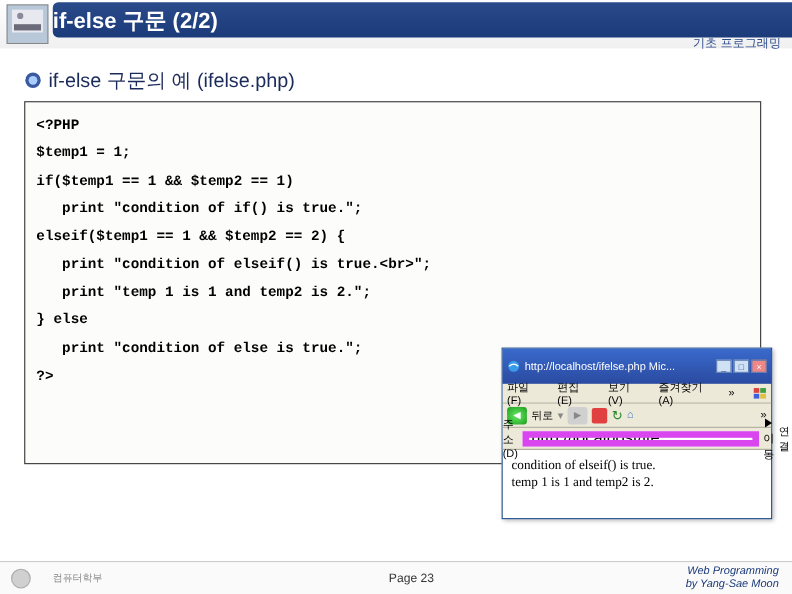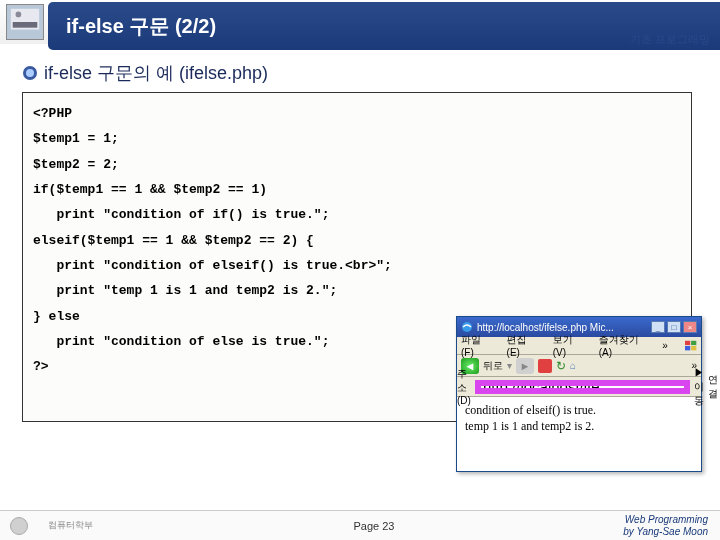--- a/index.html
+++ b/index.html
@@ -1,30 +1,30 @@
 <!DOCTYPE html>
 <html><head>
 <meta charset="utf-8">
 <style>
   * { margin: 0; padding: 0; box-sizing: border-box; }
   html, body { width: 720px; height: 540px; font-family: Arial, "Malgun Gothic", sans-serif; background: #fff; overflow: hidden; }
   .slide { position: relative; width: 720px; height: 540px; }
   .header { position: relative; height: 44px; background: linear-gradient(#ffffff, #f0f0f0); }
   .header-icon { position: absolute; left: 6px; top: 4px; width: 38px; height: 36px; background: #b8c8d8; border: 1px solid #888; }
   .header-icon svg { width: 100%; height: 100%; }
-  .title-bar { position: absolute; left: 48px; top: 2px; right: 0; height: 48px; background: linear-gradient(#2a4a8a, #1a3a7a); border-radius: 5px 0 0 5px; display: flex; align-items: center; padding-left: 18px; }
+  .title-bar { position: absolute; left: 48px; top: 2px; right: 0; height: 32px; background: linear-gradient(#2a4a8a, #1a3a7a); border-radius: 5px 0 0 5px; display: flex; align-items: center; }
   .title-bar span { color: #fff; font-size: 20px; font-weight: bold; }
   .subtitle { position: absolute; right: 10px; top: 32px; font-size: 11px; color: #2a4a8a; margin-left: 16px; }
   .section { position: absolute; left: 22px; top: 61px; display: flex; align-items: center; gap: 6px; }
   .bullet-icon { width: 16px; height: 16px; }
   .section-text { font-size: 18px; color: #1a2a5a; font-weight: 500; }
   .code-box { position: absolute; left: 22px; top: 92px; width: 670px; height: 330px; border: 1px solid #333; background: #fcfcfa; padding: 8px 10px; font-family: "Courier New", monospace; font-size: 13px; font-weight: bold; line-height: 1.95; color: #000; }
   .code-box .line { white-space: pre; }
   .browser { position: absolute; right: 18px; top: 316px; width: 246px; height: 156px; border: 1px solid #1a4a8a; background: #fff; box-shadow: 2px 2px 4px rgba(0,0,0,0.3); font-size: 10px; }
-  .browser .titlebar { height: 20px; background: linear-gradient(#3a6acc, #2a4aa0); display: flex; align-items: center; padding: 0 4px; color: #fff; }
+  .browser .titlebar { height: 32px; background: linear-gradient(#3a6acc, #2a4aa0); display: flex; align-items: center; padding: 0 4px; color: #fff; }
   .browser .titlebar .ie-icon { width: 12px; height: 12px; margin-right: 4px; }
   .browser .titlebar .ttl { flex: 1; font-size: 10px; white-space: nowrap; overflow: hidden; }
   .browser .winbtns { display: flex; gap: 2px; }
   .browser .winbtns span { width: 14px; height: 12px; background: #d0e0f5; border: 1px solid #5a7ab0; font-size: 8px; display: flex; align-items: center; justify-content: center; color: #2a4a8a; }
   .browser .menubar { height: 18px; background: #ece9d8; border-bottom: 1px solid #aca899; display: flex; align-items: center; padding: 0 4px; gap: 17px; font-size: 10px; color: #000; }
   .browser .toolbar { height: 22px; background: #ece9d8; border-bottom: 1px solid #aca899; display: flex; align-items: center; padding: 0 4px; gap: 4px; font-size: 10px; }
   .browser .toolbar .tbtn { width: 18px; height: 16px; border-radius: 3px; display: flex; align-items: center; justify-content: center; font-size: 11px; }
   .browser .toolbar .back { background: radial-gradient(#6aed6a, #1a9a1a); color: #fff; }
   .browser .toolbar .fwd { background: #d0d0d0; color: #888; }
   .browser .addrbar { height: 20px; background: #ece9d8; border-bottom: 1px solid #aca899; display: flex; align-items: center; padding: 0 0; gap: 4px; font-size: 10px; }
@@ -60,21 +60,20 @@
     <svg class="bullet-icon" viewBox="0 0 16 16">
         <circle cx="8" cy="8" r="7" fill="#3a5aa0"></circle>
         <circle cx="8" cy="8" r="4" fill="#aaccff"></circle>
       </svg>
     <span class="section-text">if-else 구문의 예 (ifelse.php)</span>
   </div>
 
   <div class="code-box">
     <div class="line">&lt;?PHP</div>
     <div class="line">$temp1 = 1;</div>
-    <div class="line">$temp2 = 2;</div>
     <div class="line"></div>
     <div class="line">if($temp1 == 1 &amp;&amp; $temp2 == 1)</div>
     <div class="line">   print "condition of if() is true.";</div>
     <div class="line">elseif($temp1 == 1 &amp;&amp; $temp2 == 2) {</div>
     <div class="line">   print "condition of elseif() is true.&lt;br&gt;";</div>
     <div class="line">   print "temp 1 is 1 and temp2 is 2.";</div>
     <div class="line">} else</div>
     <div class="line">   print "condition of else is true.";</div>
     <div class="line">?&gt;</div>
   </div>

